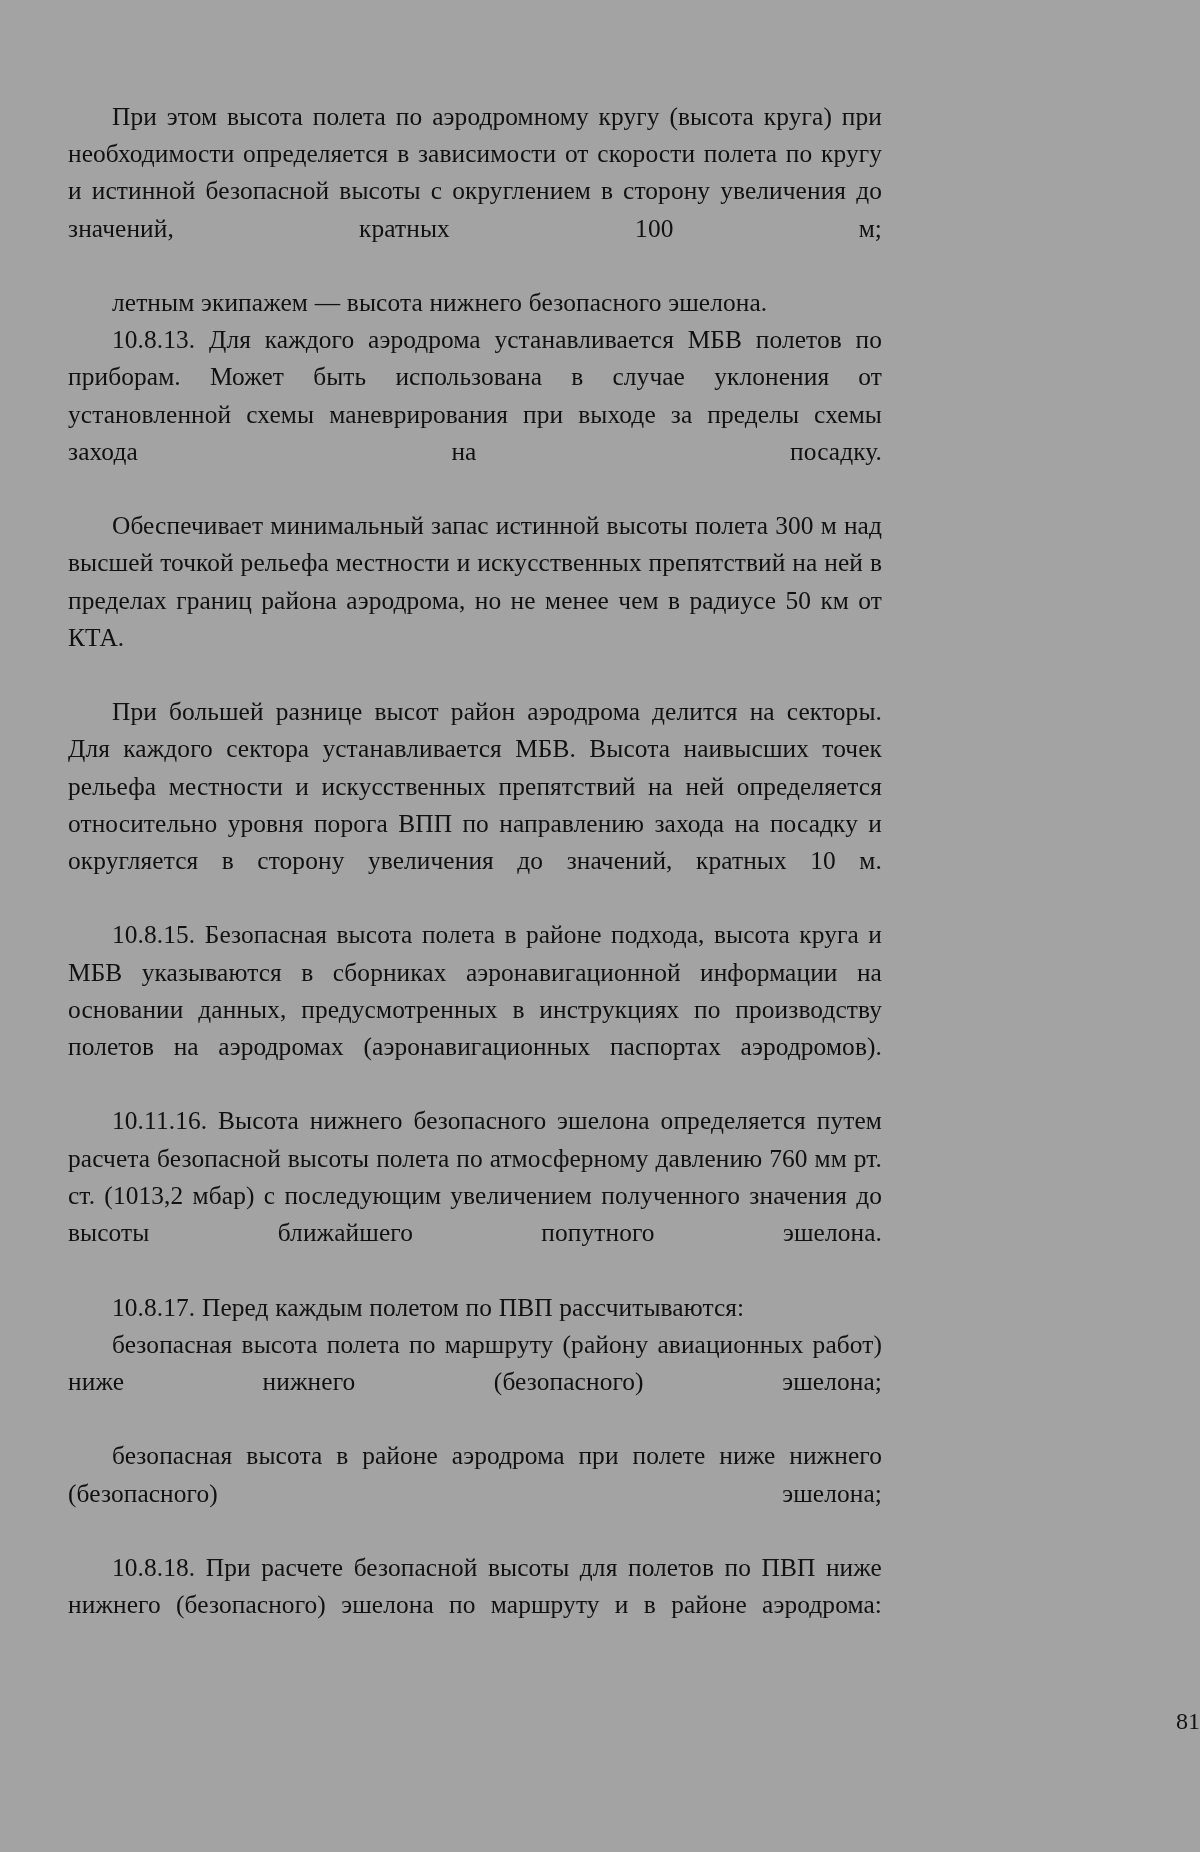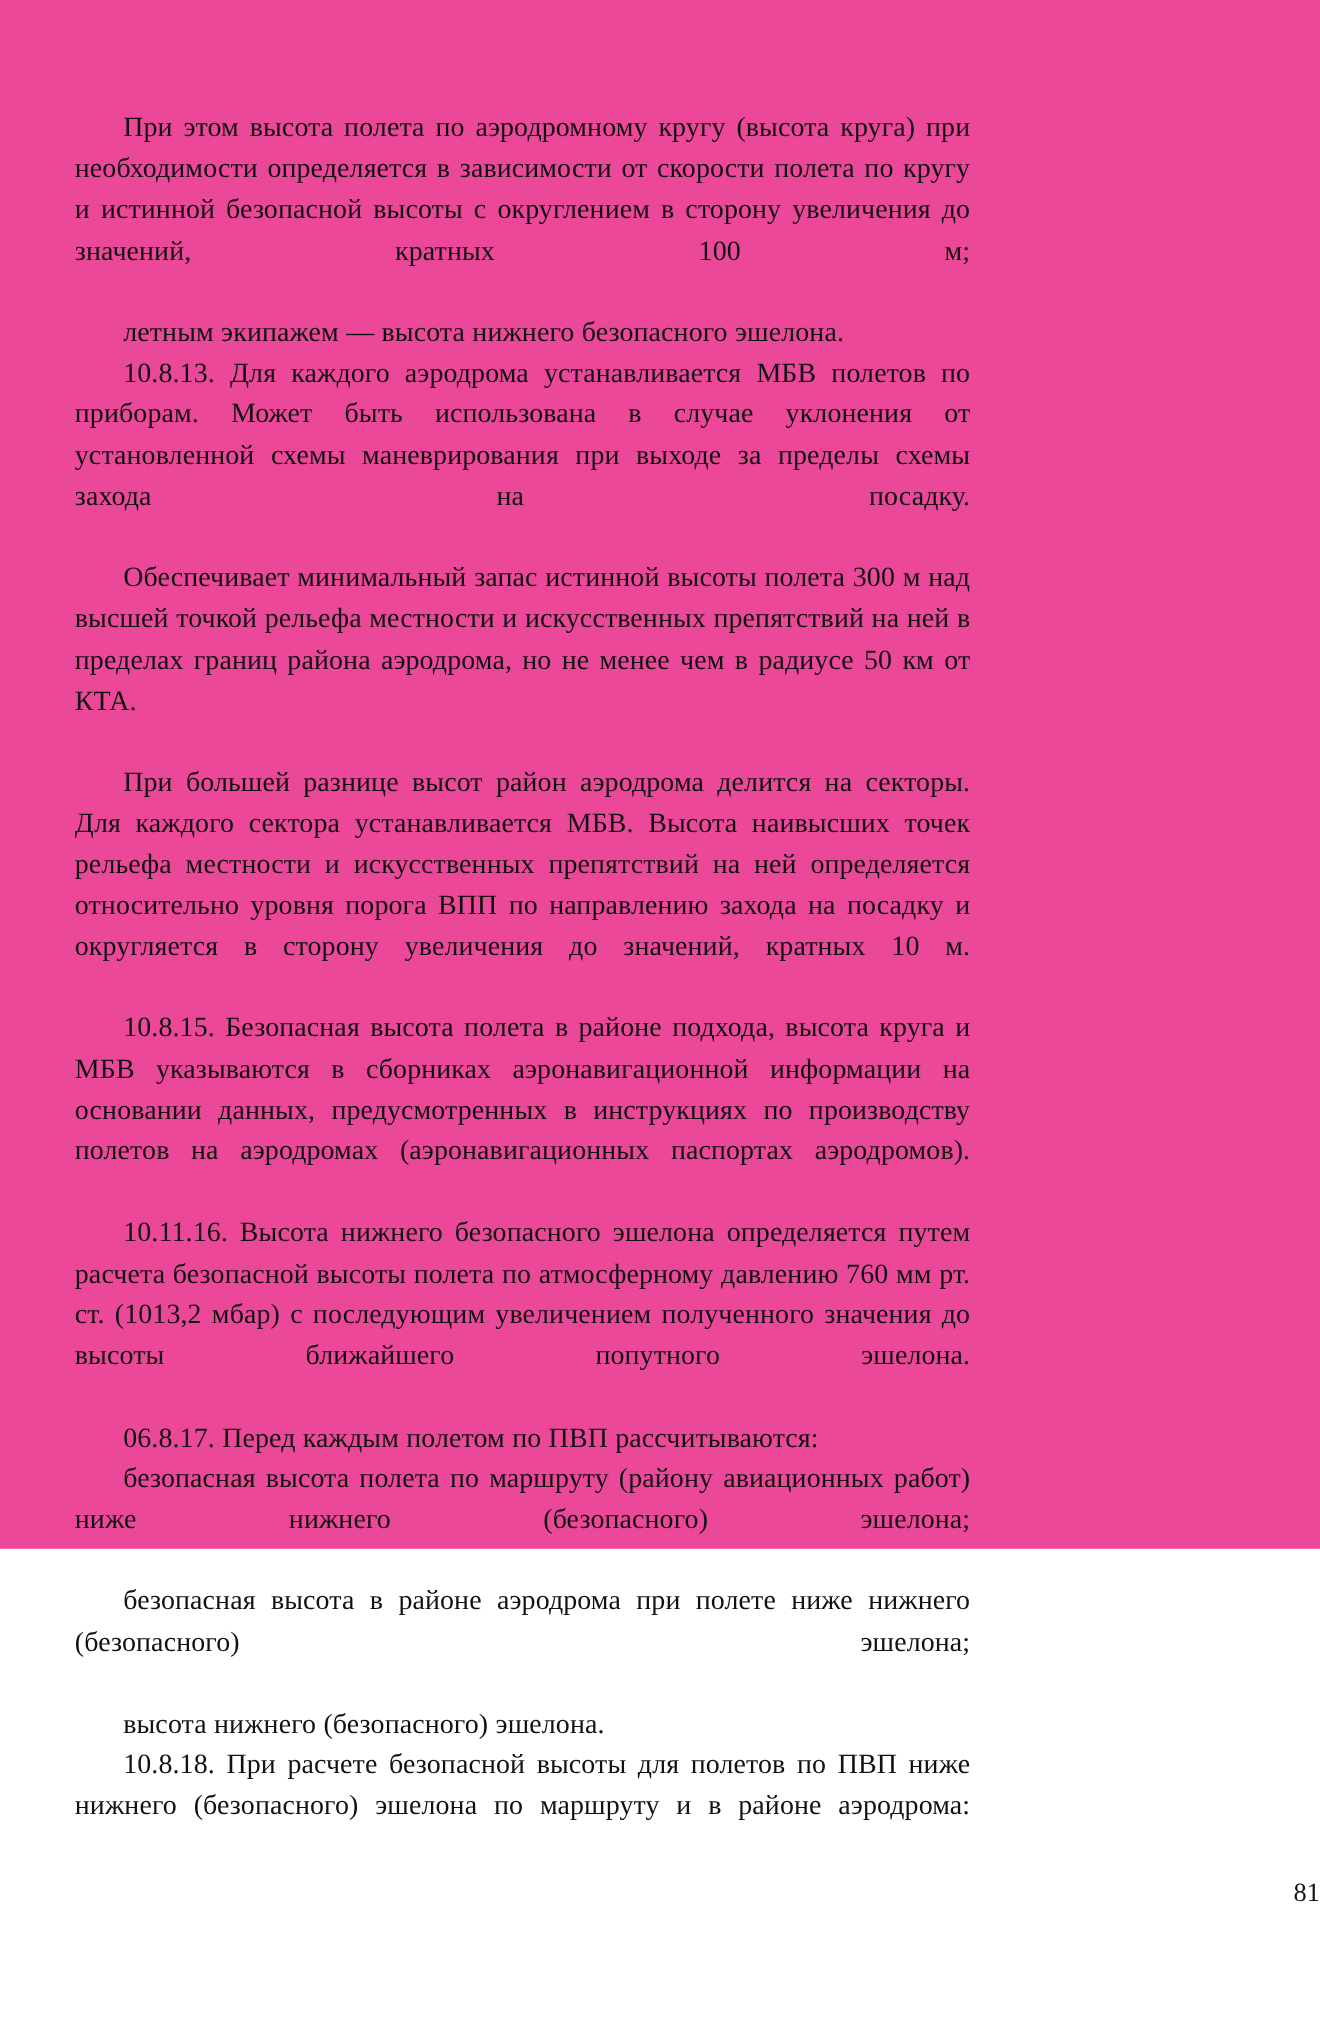--- a/index.html
+++ b/index.html
@@ -15,22 +15,22 @@
     overflow: hidden;
     font-family: "Liberation Serif", "DejaVu Serif", serif;
     color: #0c0c0c;
   }
 
   #page {
     position: absolute;
     left: 0;
     top: 0;
     width: 1200px;
-    height: 1408px;
-    background: #ec4899;
+    height: 1852px;
+    background: #a3a3a3;
   }
 
   #text-column {
     position: absolute;
     left: 68px;
     top: 98px;
     width: 814px;
   }
 
   .para {
@@ -96,27 +96,26 @@
     <p class="para indent">Обеспечивает минимальный запас истинной высоты полета 300 м над высшей точкой рельефа местности и искусственных препятствий на ней в пределах границ района аэродрома, но не менее чем в радиусе 50 км от КТА.</p>
 
 
     <p class="para indent">При большей разнице высот район аэродрома делится на секторы. Для каждого сектора устанавливается МБВ. Высота наивысших точек рельефа местности и искусственных препятствий на ней определяется относительно уровня порога ВПП по направлению захода на посадку и округляется в сторону увеличения до значений, кратных 10 м.</p>
 
 
     <p class="para indent">10.8.15. Безопасная высота полета в районе подхода, высота круга и МБВ указываются в сборниках аэронавигационной информации на основании данных, предусмотренных в инструкциях по производству полетов на аэродромах (аэронавигационных паспортах аэродромов).</p>
 
     <p class="para indent">10.11.16. Высота нижнего безопасного эшелона определяется путем расчета безопасной высоты полета по атмосферному давлению 760 мм рт. ст. (1013,2 мбар) с последующим увеличением полученного значения до высоты ближайшего попутного эшелона.</p>
 
-    <p class="para indent noexp">06.8.17. Перед каждым полетом по ПВП рассчитываются:</p>
+    <p class="para indent noexp">10.8.17. Перед каждым полетом по ПВП рассчитываются:</p>
 
     <p class="para indent">безопасная высота полета по маршруту (району авиационных работ) ниже нижнего (безопасного) эшелона;</p>
 
     <p class="para indent">безопасная высота в районе аэродрома при полете ниже нижнего (безопасного) эшелона;</p>
 
-    <p class="para indent noexp">высота нижнего (безопасного) эшелона.</p>
 
     <p class="para indent">10.8.18. При расчете безопасной высоты для полетов по ПВП ниже нижнего (безопасного) эшелона по маршруту и в районе аэродрома:</p>
 
   </div>
 
   <div id="page-number">81</div>
 
   <div id="paper-tint"></div>
 
 </div>

